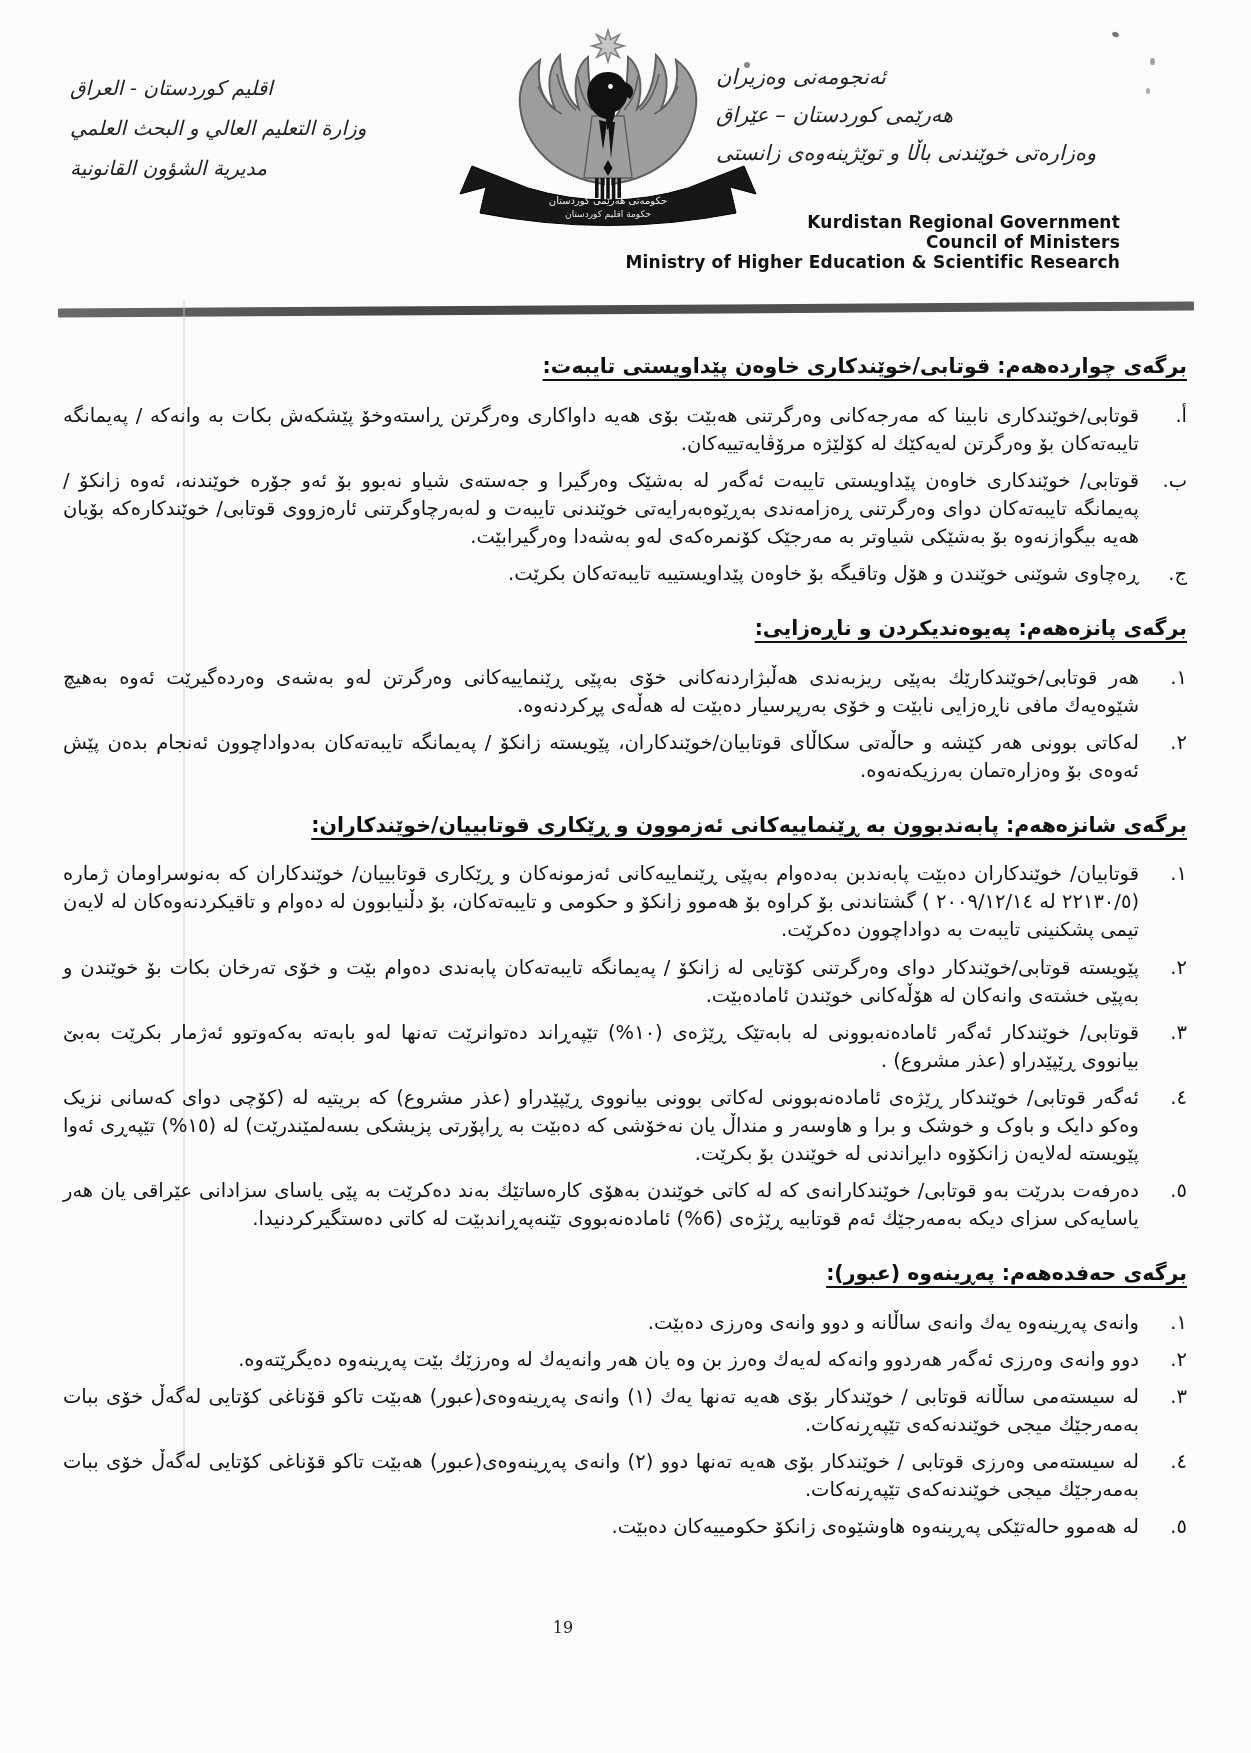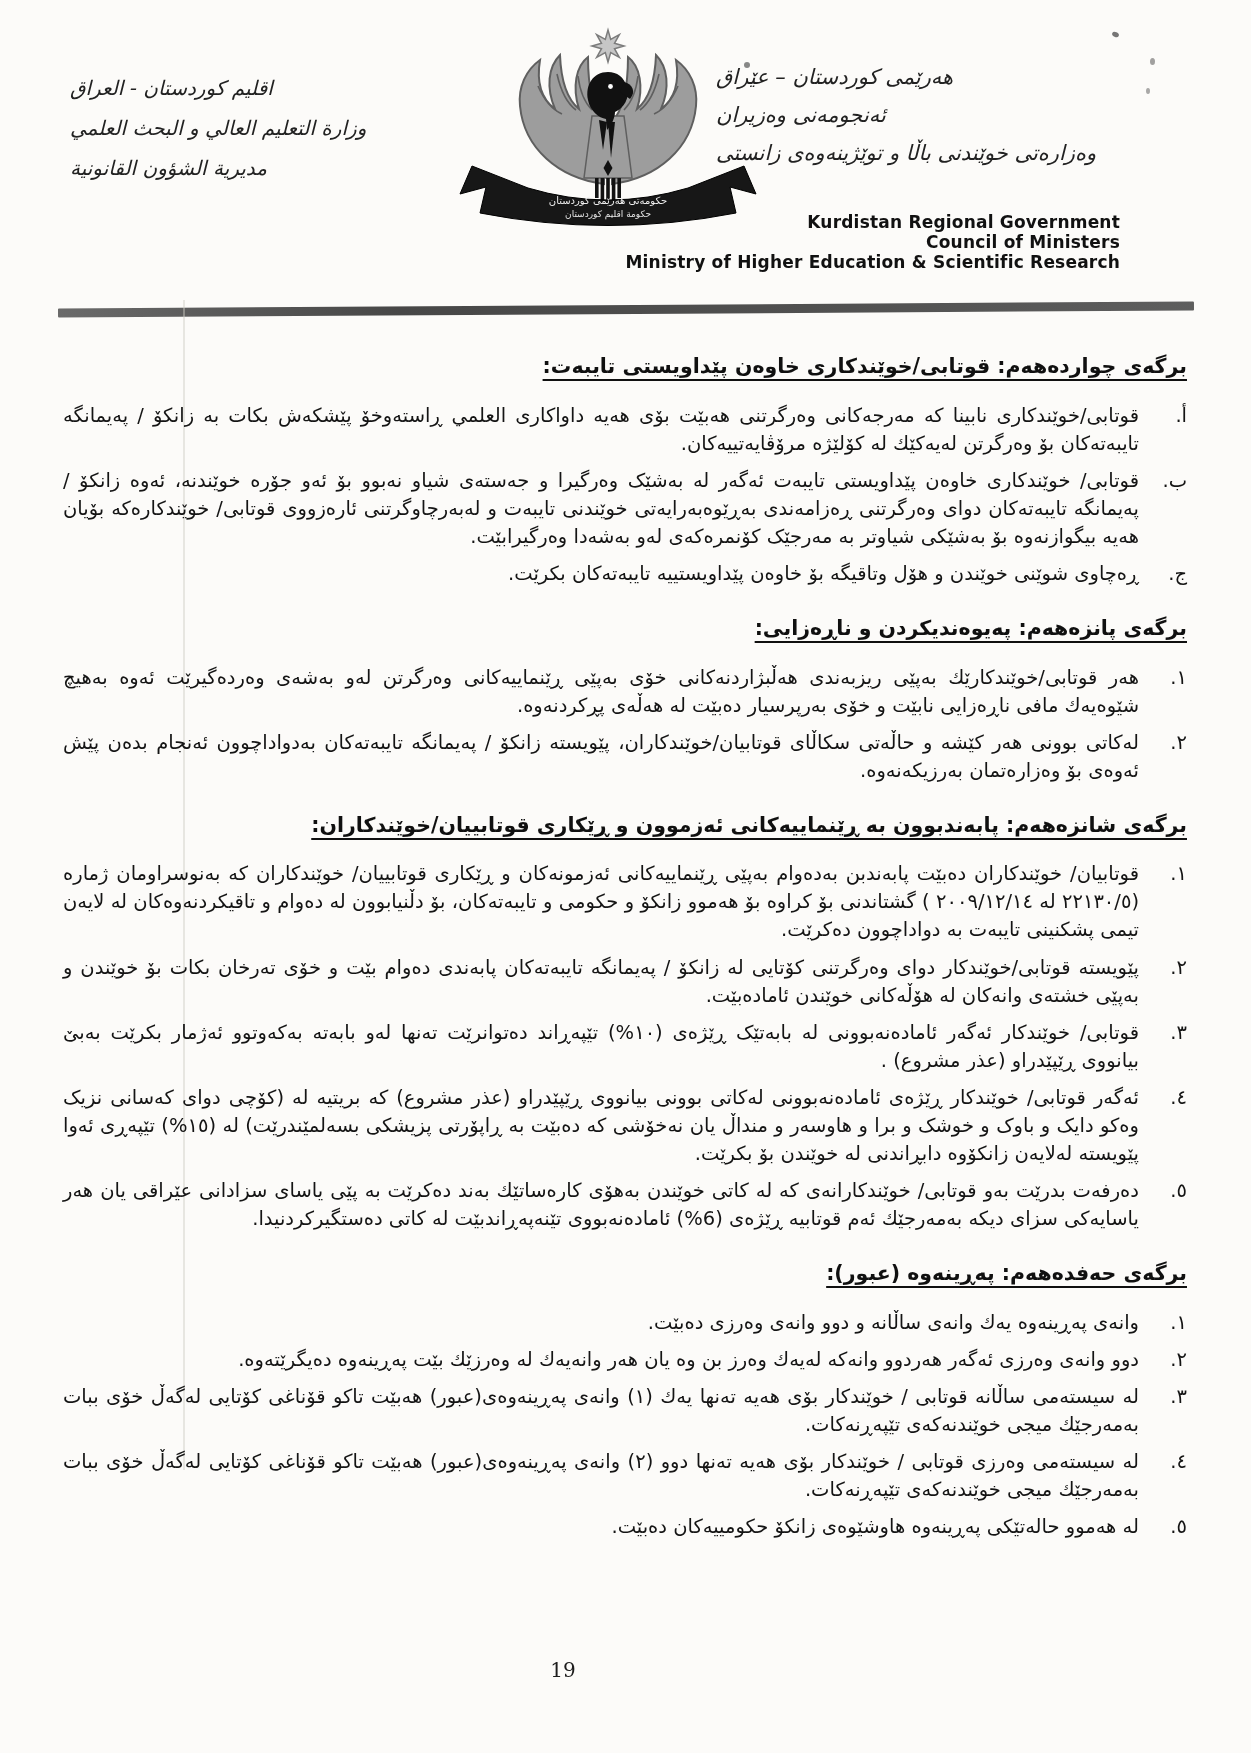--- a/index.html
+++ b/index.html
@@ -27,30 +27,30 @@
     text-align:justify;font-size:19.5px;line-height:1.44;color:#141414;margin-top:16px;}
   .section{margin-bottom:26px;}
   .sec-heading{font-weight:bold;font-size:20.5px;text-align:right;
     text-decoration:underline;text-decoration-thickness:2px;text-underline-offset:6px;
     margin:0 0 20px 0;color:#101010;}
   .item{display:flex;direction:rtl;margin-bottom:9px;}
   .item .marker{flex:0 0 44px;font-weight:normal;text-align:right;padding-left:4px;}
   .item .txt{flex:1;text-align:justify;}
   
   #page-number{position:absolute;top:1618px;left:448px;width:230px;text-align:center;
-    font-size:20px;color:#1d1d1d;font-family:"DejaVu Serif",serif;margin-top:40px;}
+    font-size:16px;color:#1d1d1d;font-family:"DejaVu Serif",serif;}
 </style>
 </head>
 <body>
 
 <div id="page">
 
   <div class="hdr-block" id="hdr-kurdish">
+    <div>ئەنجومەنی وەزیران</div>
     <div>ھەرێمی کوردستان – عێراق</div>
-    <div>ئەنجومەنی وەزیران</div>
     <div>وەزارەتی خوێندنی باڵا و توێژینەوەی زانستی</div>
   </div>
 
   <div class="hdr-block" id="hdr-arabic">
     <div>اقليم كوردستان - العراق</div>
     <div>وزارة التعليم العالي و البحث العلمي</div>
     <div>مديرية الشؤون القانونية</div>
   </div>
 
   <div id="emblem-wrap">
@@ -105,21 +105,21 @@
   <div class="speck" style="left:1150px;top:58px;width:5px;height:7px;opacity:.55;"></div>
   <div class="speck" style="left:1146px;top:88px;width:4px;height:6px;opacity:.5;"></div>
   <div class="speck" style="left:744px;top:62px;width:6px;height:6px;opacity:.7;"></div>
 
   <div id="content">
 
     <div class="section">
       <div class="sec-heading">برگەی چواردەھەم: قوتابی/خوێندکاری خاوەن پێداویستی تایبەت:</div>
       <div class="item">
         <span class="marker">أ.</span>
-        <span class="txt">قوتابی/خوێندکاری نابینا کە مەرجەکانی وەرگرتنی ھەبێت بۆی ھەیە داواکاری العلمي ڕاستەوخۆ پێشکەش بکات بە زانکۆ / پەیمانگە تایبەتەکان بۆ وەرگرتن لەیەکێك لە کۆلێژە مرۆڤایەتییەکان.</span>
+        <span class="txt">قوتابی/خوێندکاری نابینا کە مەرجەکانی وەرگرتنی ھەبێت بۆی ھەیە داواکاری وەرگرتن ڕاستەوخۆ پێشکەش بکات بە وانەکە / پەیمانگە تایبەتەکان بۆ وەرگرتن لەیەکێك لە کۆلێژە مرۆڤایەتییەکان.</span>
       </div>
       <div class="item">
         <span class="marker">ب.</span>
         <span class="txt">قوتابی/ خوێندکاری خاوەن پێداویستی تایبەت ئەگەر لە بەشێک وەرگیرا و جەستەی شیاو نەبوو بۆ ئەو جۆرە خوێندنە، ئەوە زانکۆ / پەیمانگە تایبەتەکان دوای وەرگرتنی ڕەزامەندی بەڕێوەبەرایەتی خوێندنی تایبەت و لەبەرچاوگرتنی ئارەزووی قوتابی/ خوێندکارەکە بۆیان ھەیە بیگوازنەوە بۆ بەشێکی شیاوتر بە مەرجێک کۆنمرەکەی لەو بەشەدا وەرگیرابێت.</span>
       </div>
       <div class="item">
         <span class="marker">ج.</span>
         <span class="txt">ڕەچاوی شوێنی خوێندن و ھۆل وتاقیگە بۆ خاوەن پێداویستییە تایبەتەکان بکرێت.</span>
       </div>
     </div>

